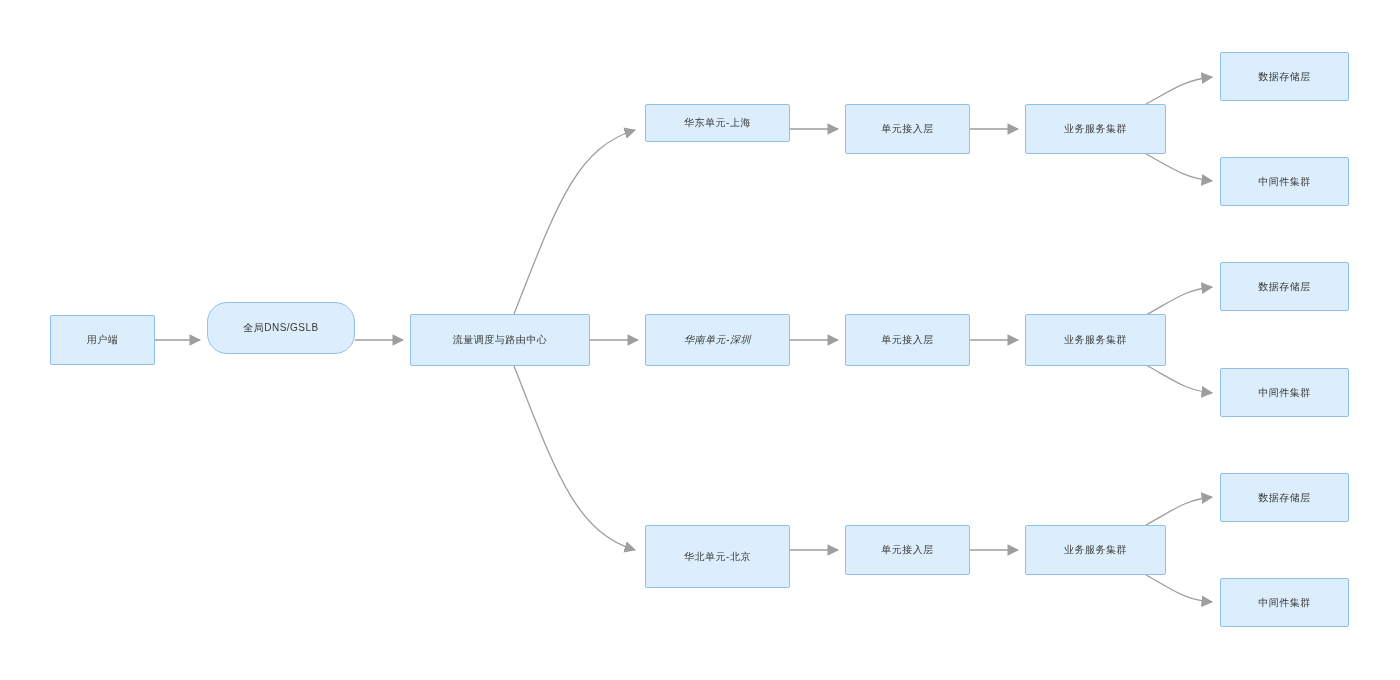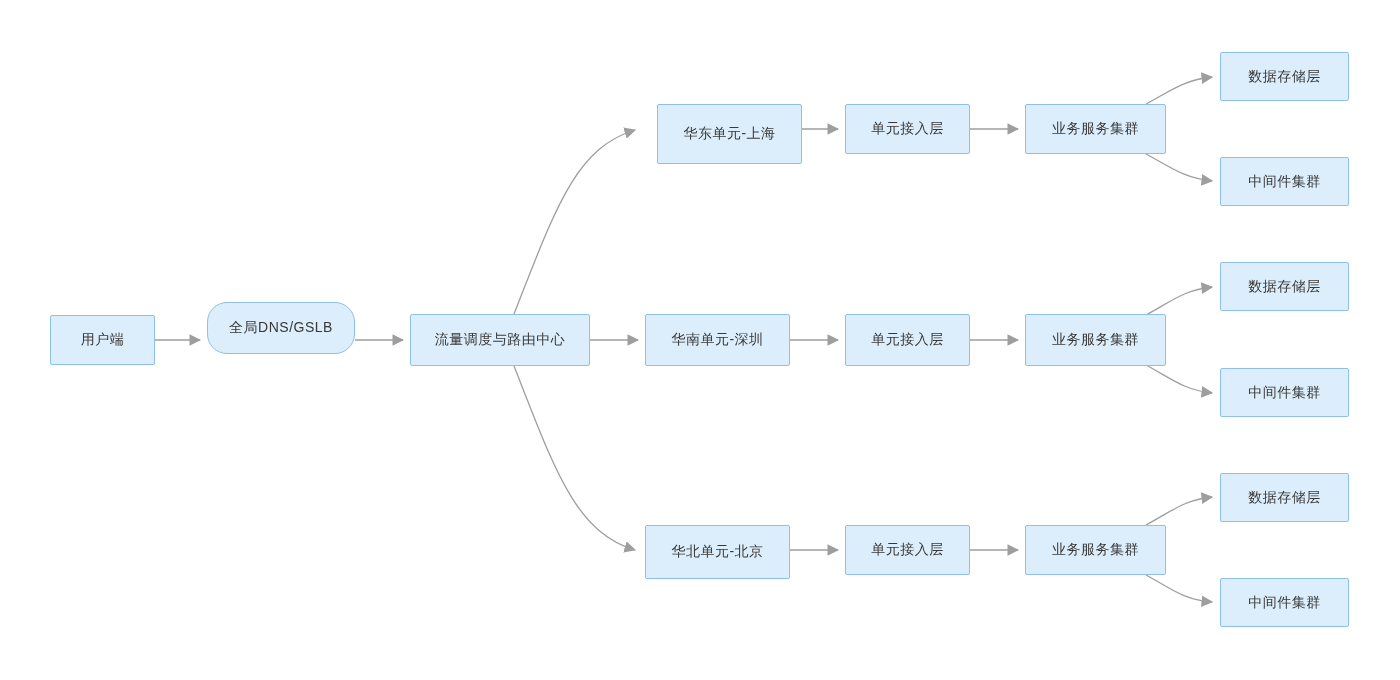--- a/index.html
+++ b/index.html
@@ -33,21 +33,21 @@
     box-sizing: border-box;
     background: #dceefb;
     border: 1px solid #8fc0e9;
     border-radius: 2px;
     display: flex;
     align-items: center;
     justify-content: center;
     cursor: default;
   }
   .node-label {
-    font-size: 14px;
+    font-size: 10px;
     color: #383838;
     letter-spacing: 0.5px;
     white-space: nowrap;
     text-align: center;
   }
 </style>
 </head>
 <body>
 
 <div class="canvas">
@@ -83,53 +83,53 @@
   <div class="node" style="left:50px; top:315px; width:105px; height:50px;align-items:center;">
     <span class="node-label">用户端</span>
   </div>
   <div class="node" style="left:207px; top:302px; width:148px; height:52px;border-radius:20px;">
     <span class="node-label">全局DNS/GSLB</span>
   </div>
   <div class="node" style="left:410px; top:314px; width:180px; height:52px;align-items:center;">
     <span class="node-label">流量调度与路由中心</span>
   </div>
 
-  <div class="node" style="left:645px; top:104px; width:145px; height:60px;margin-left:12px;">
+  <div class="node" style="left:645px; top:104px; width:145px; height:38px;">
     <span class="node-label">华东单元-上海</span>
   </div>
   <div class="node" style="left:845px; top:104px; width:125px; height:50px;">
     <span class="node-label">单元接入层</span>
   </div>
   <div class="node" style="left:1025px; top:104px; width:141px; height:50px;">
     <span class="node-label">业务服务集群</span>
   </div>
   <div class="node" style="left:1220px; top:52px; width:129px; height:49px;">
     <span class="node-label">数据存储层</span>
   </div>
   <div class="node" style="left:1220px; top:157px; width:129px; height:49px;">
     <span class="node-label">中间件集群</span>
   </div>
 
-  <div class="node" style="left:645px; top:314px; width:145px; height:52px;">
+  <div class="node" style="left:645px; top:314px; width:145px; height:52px;font-style:italic;">
     <span class="node-label">华南单元-深圳</span>
   </div>
   <div class="node" style="left:845px; top:314px; width:125px; height:52px;">
     <span class="node-label">单元接入层</span>
   </div>
   <div class="node" style="left:1025px; top:314px; width:141px; height:52px;">
     <span class="node-label">业务服务集群</span>
   </div>
   <div class="node" style="left:1220px; top:262px; width:129px; height:49px;">
     <span class="node-label">数据存储层</span>
   </div>
   <div class="node" style="left:1220px; top:368px; width:129px; height:49px;">
     <span class="node-label">中间件集群</span>
   </div>
 
-  <div class="node" style="left:645px; top:525px; width:145px; height:54px;">
+  <div class="node" style="left:645px; top:525px; width:145px; height:63px;">
     <span class="node-label">华北单元-北京</span>
   </div>
   <div class="node" style="left:845px; top:525px; width:125px; height:50px;">
     <span class="node-label">单元接入层</span>
   </div>
   <div class="node" style="left:1025px; top:525px; width:141px; height:50px;">
     <span class="node-label">业务服务集群</span>
   </div>
   <div class="node" style="left:1220px; top:473px; width:129px; height:49px;">
     <span class="node-label">数据存储层</span>

